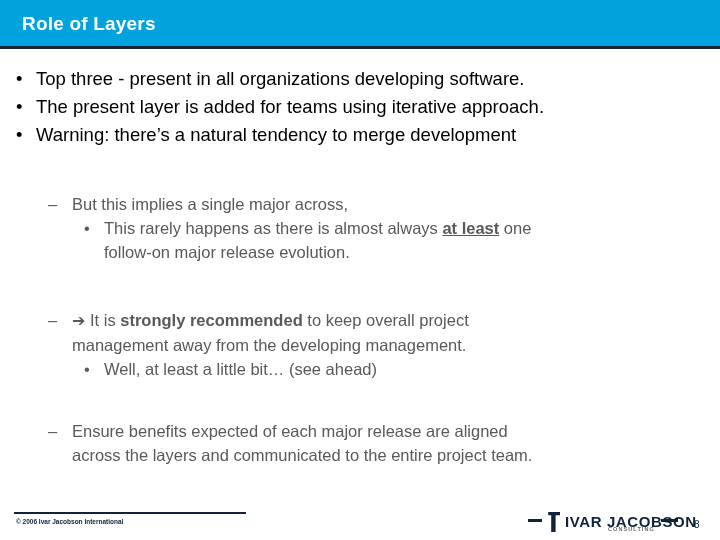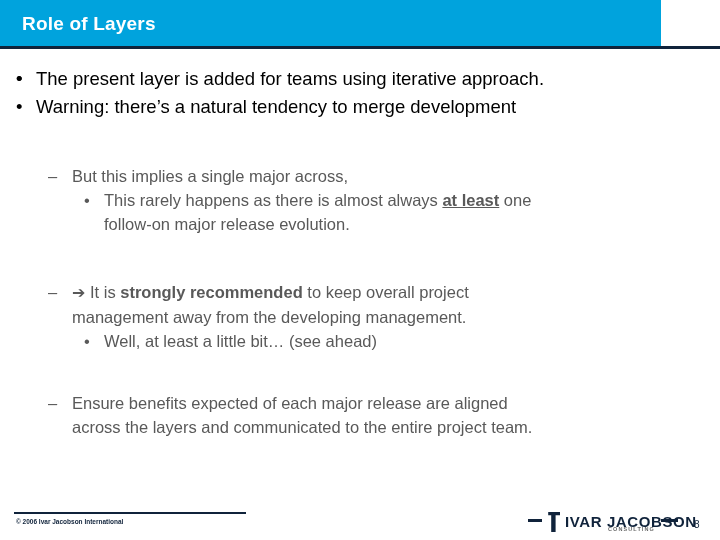--- a/index.html
+++ b/index.html
@@ -13,21 +13,21 @@
     font-family: "Liberation Sans", sans-serif;
     overflow: hidden;
     position: relative;
   }
 
   
   .title-bar {
     position: absolute;
     left: 0;
     top: 0;
-    width: 661px;
+    width: 720px;
     height: 46px;
     background: #00A3DD;
     box-sizing: border-box;
   }
   .title-text {
     position: absolute;
     left: 22px;
     top: 13px;
     font-size: 19px;
     font-weight: bold;
@@ -199,20 +199,21 @@
 
 <div class="title-bar">
   <div class="title-text">Role of Layers</div>
 </div>
 <div class="title-rule"></div>
 
 <div class="content">
 
   <div class="lvl1 lvl1-block">
     <span class="bullet">•</span>
+    <span>Top three - present in all organizations developing software.</span>
   </div>
 
   <div class="lvl1 lvl1-block second">
     <span class="bullet">•</span>
     <span>The present layer is added for teams using </span><span class="u">iterative</span><span> </span><span class="u">approach</span><span>.</span>
   </div>
 
   <div class="lvl1 lvl1-block third">
     <span class="bullet">•</span>
     <span>Warning:  there’s a natural tendency to merge development</span><br>

